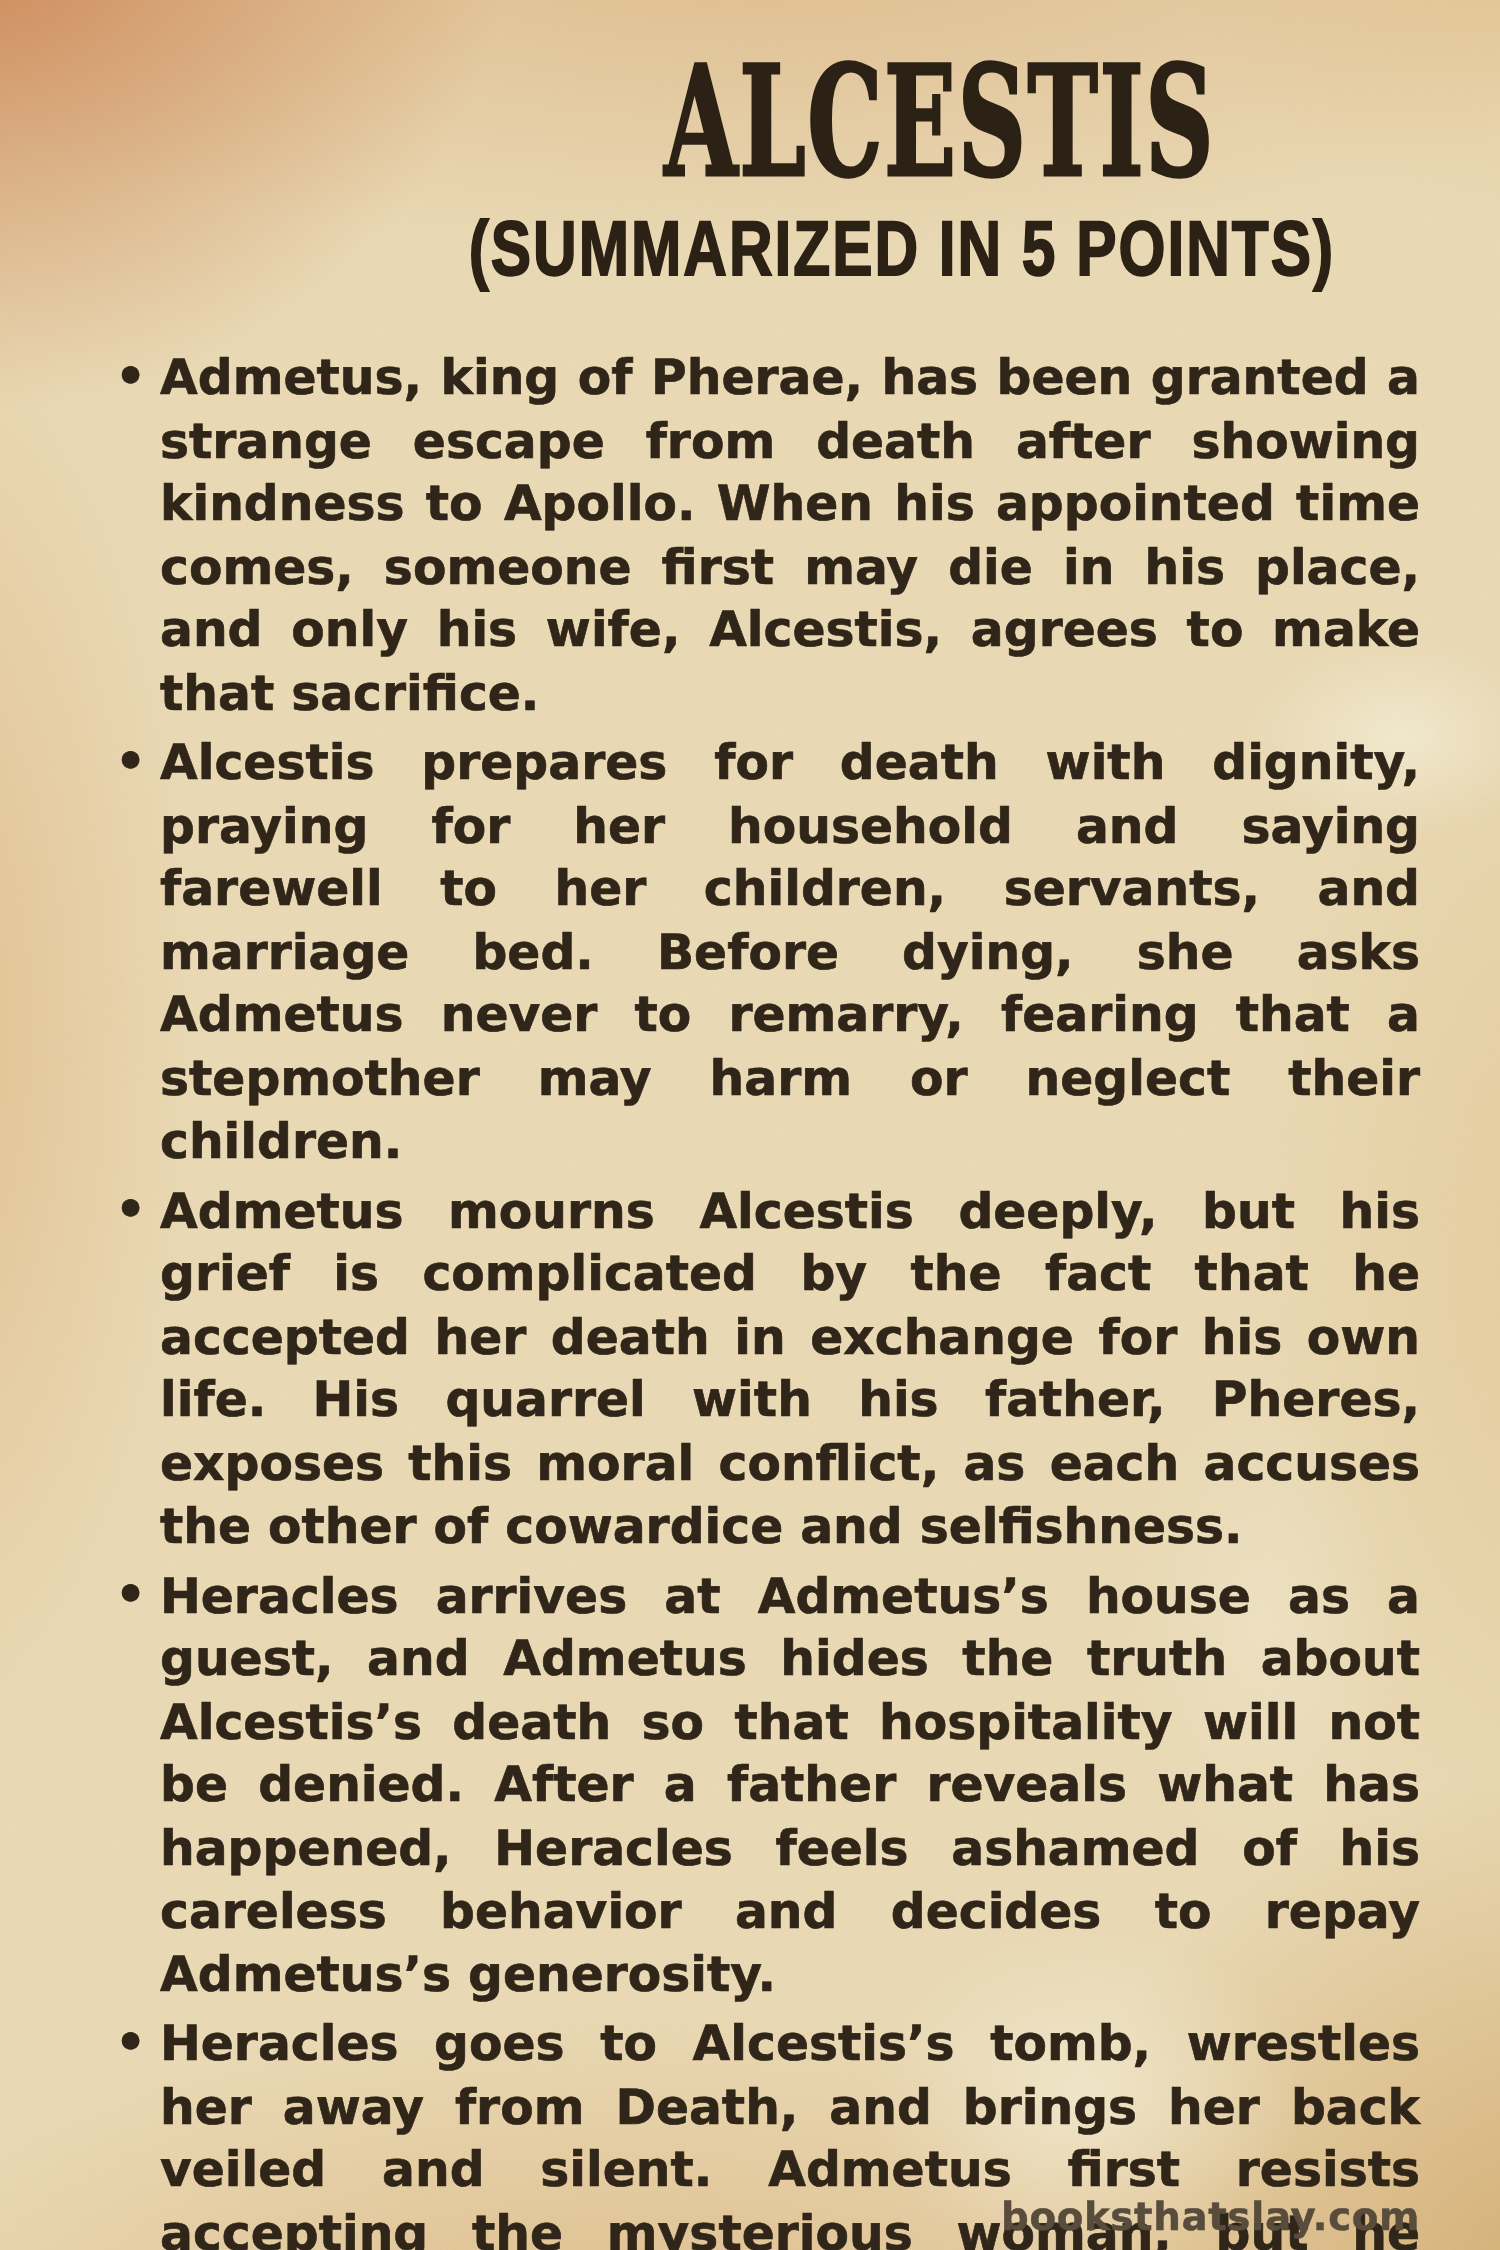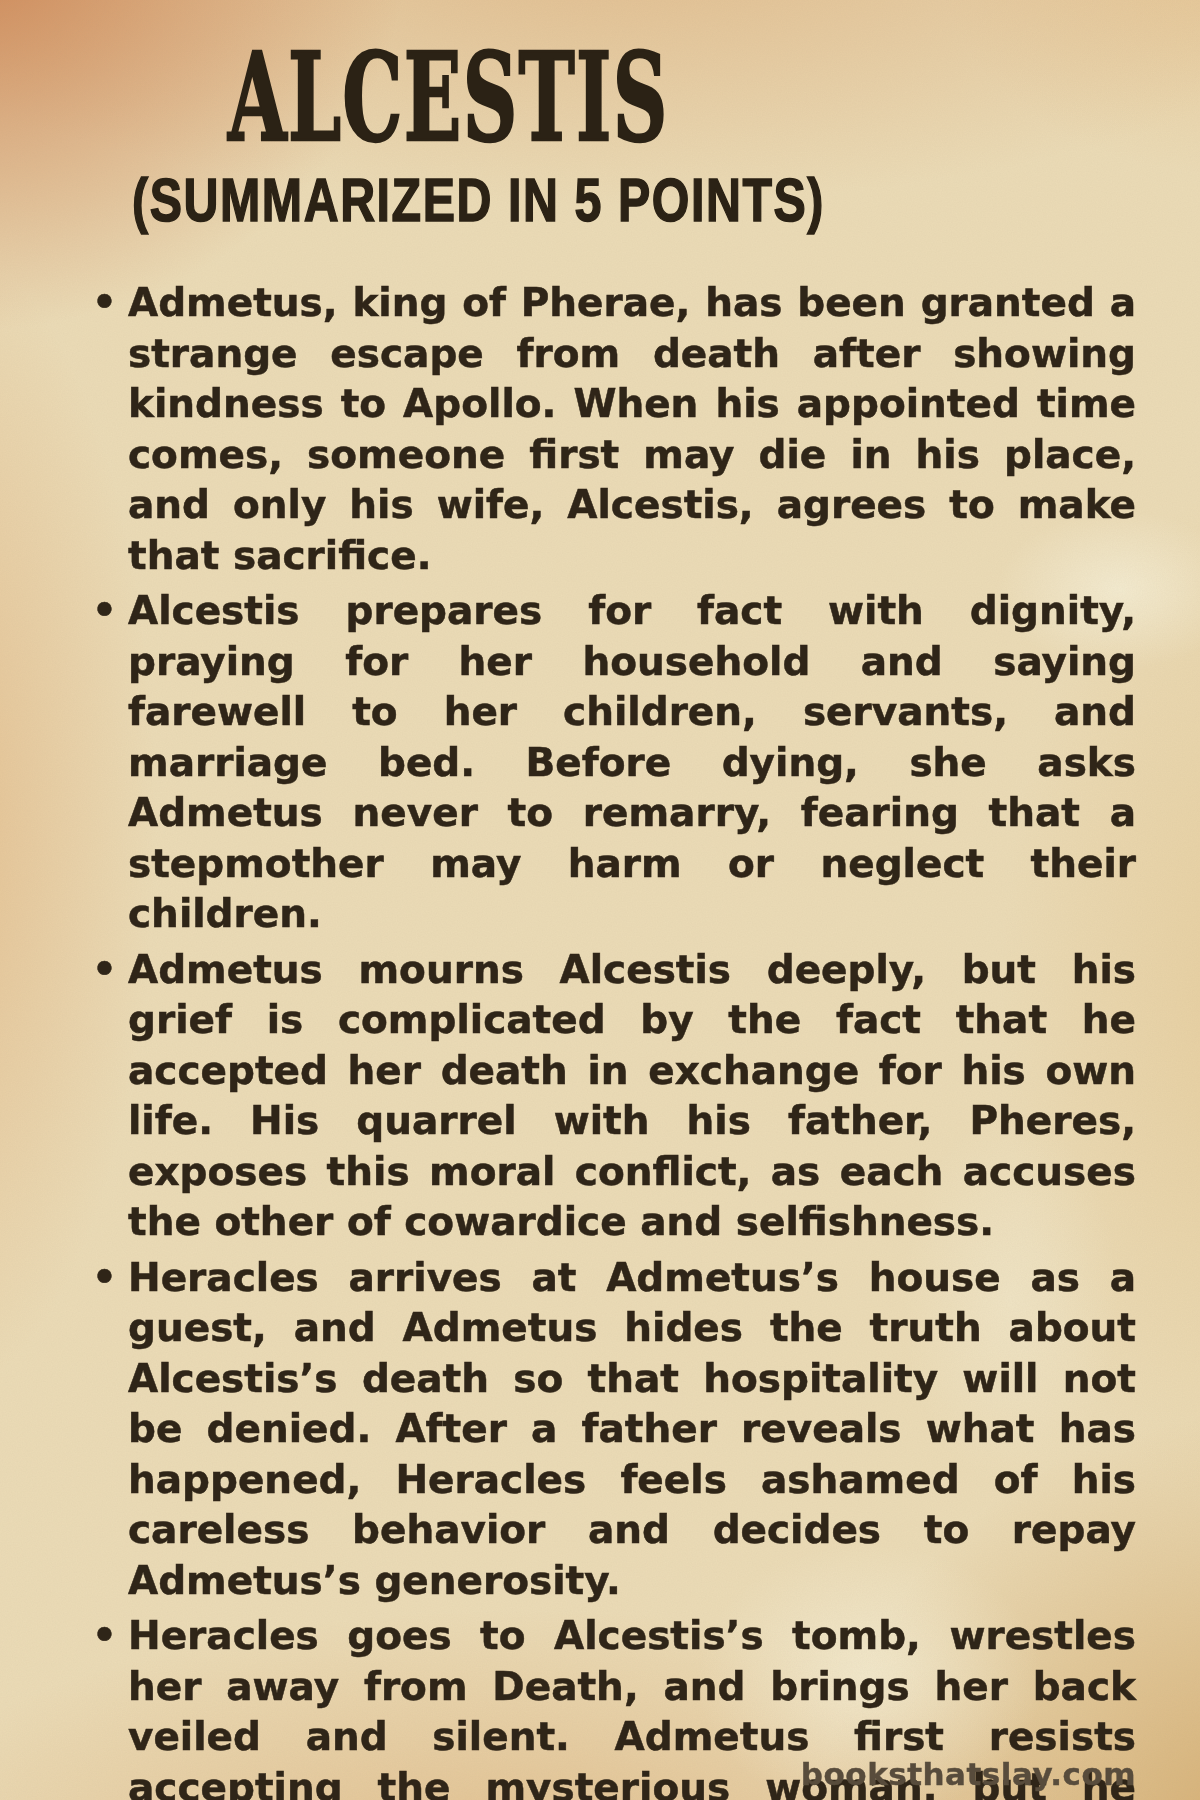--- a/index.html
+++ b/index.html
@@ -31,21 +31,21 @@
     position: absolute; inset: 0;
     width: 1200px; height: 1800px;
     pointer-events: none;
     opacity: 0.55;
   }
   .content {
     position: relative;
     z-index: 1;
     height: 100%;
   }
-  header { text-align: left; }
+  header { text-align: right; }
   .title {
     margin: 0;
     padding-top: 36px;
     font-family: "DejaVu Serif", serif;
     font-weight: 900;
     font-size: 122px;
     line-height: 1;
     letter-spacing: 2px;
     color: var(--title-color, #2b2215);
     transform: scaleX(0.62);
@@ -116,21 +116,21 @@
 
   <div class="content">
 
     <header>
       <h1 class="title">ALCESTIS</h1>
       <h2 class="subtitle">(SUMMARIZED IN 5 POINTS)</h2>
     </header>
 
     <ul class="points">
         <li><span class="bullet">•</span><span>Admetus, king of Pherae, has been granted a strange escape from death after showing kindness to Apollo. When his appointed time comes, someone first may die in his place, and only his wife, Alcestis, agrees to make that sacrifice.</span></li>
-        <li><span class="bullet">•</span><span>Alcestis prepares for fact with dignity, praying for her household and saying farewell to her children, servants, and marriage bed. Before dying, she asks Admetus never to remarry, fearing that a stepmother may harm or neglect their children.</span></li>
+        <li><span class="bullet">•</span><span>Alcestis prepares for death with dignity, praying for her household and saying farewell to her children, servants, and marriage bed. Before dying, she asks Admetus never to remarry, fearing that a stepmother may harm or neglect their children.</span></li>
         <li><span class="bullet">•</span><span>Admetus mourns Alcestis deeply, but his grief is complicated by the fact that he accepted her death in exchange for his own life. His quarrel with his father, Pheres, exposes this moral conflict, as each accuses the other of cowardice and selfishness.</span></li>
         <li><span class="bullet">•</span><span>Heracles arrives at Admetus’s house as a guest, and Admetus hides the truth about Alcestis’s death so that hospitality will not be denied. After a father reveals what has happened, Heracles feels ashamed of his careless behavior and decides to repay Admetus’s generosity.</span></li>
         <li><span class="bullet">•</span><span>Heracles goes to Alcestis’s tomb, wrestles her away from Death, and brings her back veiled and silent. Admetus first resists accepting the mysterious woman, but he finally recognizes Alcestis and receives her back as the Chorus reflects on the surprising turns of fate.</span></li>
       </ul>
 
     <div class="site-credit">booksthatslay.com</div>
 
   </div>
 </div>
 

